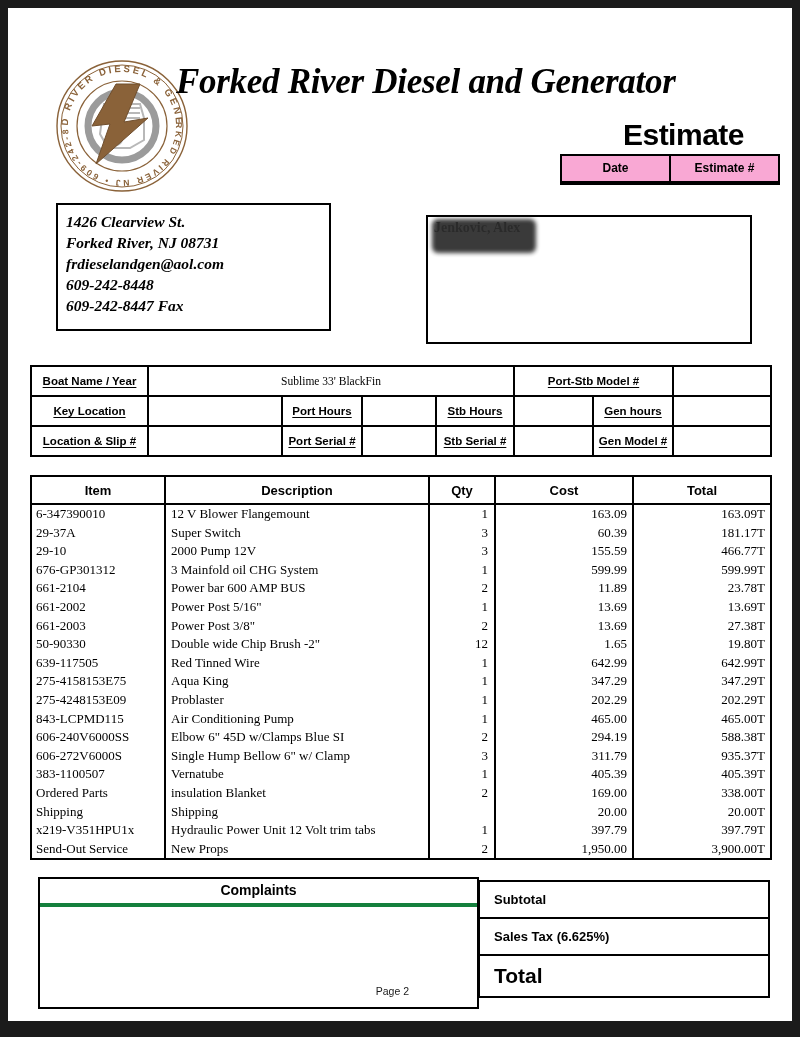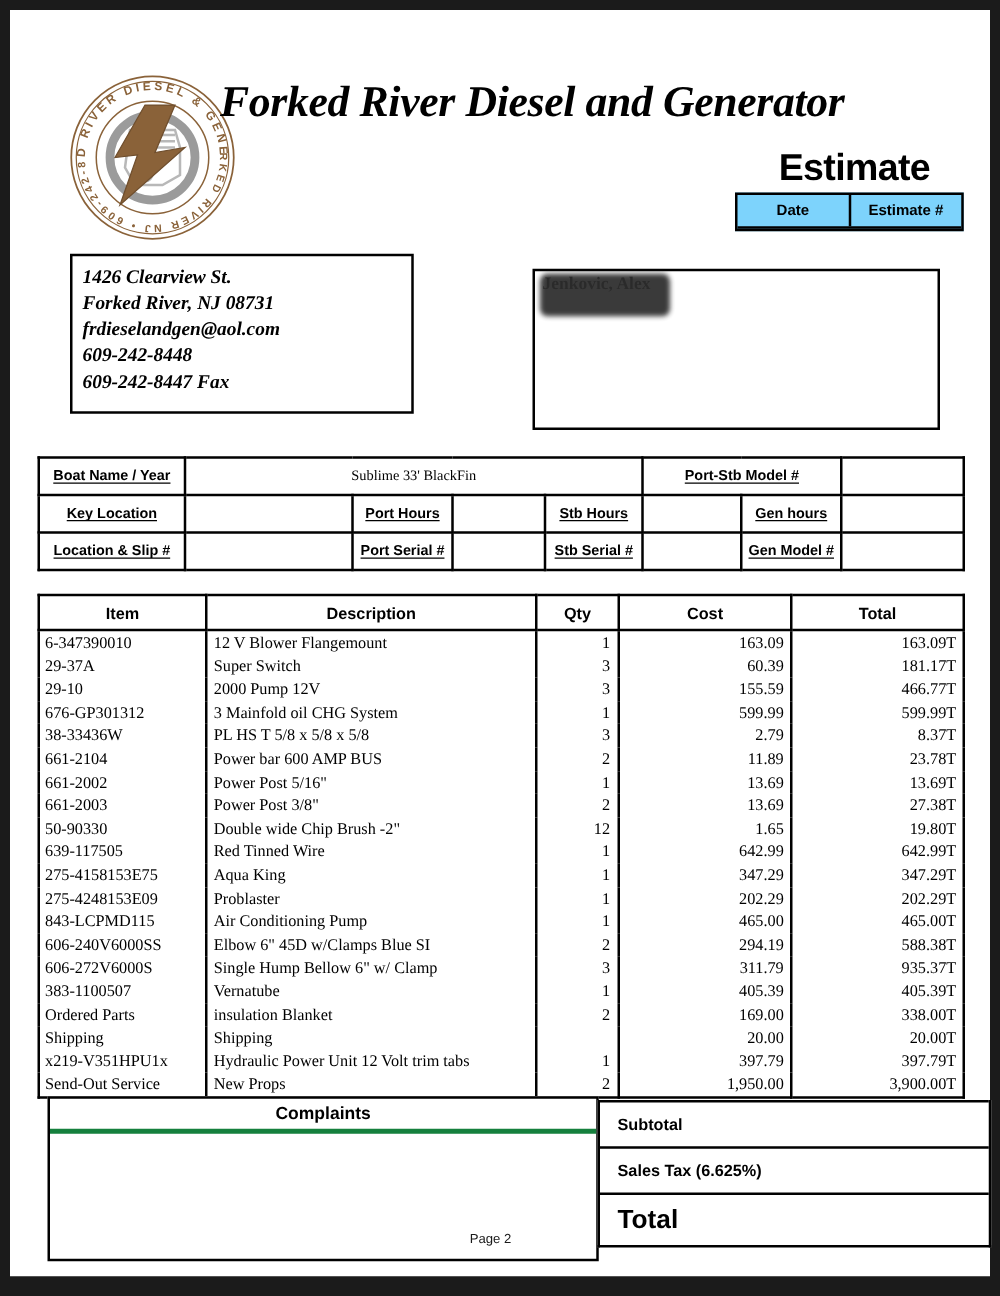--- a/index.html
+++ b/index.html
@@ -58,26 +58,26 @@
     font-family: "Liberation Sans", sans-serif;
     font-weight: bold;
     font-size: 30px;
     color: #000;
     letter-spacing: -0.5px;
   }
 
   
   .date-box {
     position: absolute;
-    left: 580px;
+    left: 552px;
     top: 146px;
-    width: 183px;
-    border: 2px solid #000;
-    box-sizing: border-box;
-    background:#7dd3fc;
+    width: 220px;
+    border: 2px solid #000;
+    box-sizing: border-box;
+    background:#f9a8d4;
   }
   .date-box .row { display: flex; }
   .date-box .row.head { border-bottom: 2px solid #000; }
   .date-box .cell {
     flex: 1;
     text-align: center;
     padding: 5px 2px 6px;
     font-size: 11.5px;
     box-sizing: border-box;
   }
@@ -251,21 +251,21 @@
     right: 68px;
     bottom: 14px;
     font-size: 10.5px;
     color: #1a1a1a;
   }
 
   .totals {
     position: absolute;
     left: 470px;
     top: 872px;
-    width: 315px;
+    width: 292px;
     border: 2px solid #000;
     border-top: none;
     box-sizing: border-box;
     background: #fff;
   }
   .totals .trow {
     border-top: 2px solid #000;
     box-sizing: border-box;
     display: flex;
     align-items: center;
@@ -418,27 +418,20 @@
           <td class="total">466.77T</td>
         </tr>
         <tr>
           <td class="item">676-GP301312</td>
           <td class="desc">3 Mainfold oil CHG System</td>
           <td class="qty">1</td>
           <td class="cost">599.99</td>
           <td class="total">599.99T</td>
         </tr>
         <tr>
-          <td class="item">38-33436W</td>
-          <td class="desc">PL HS T 5/8 x 5/8 x 5/8</td>
-          <td class="qty">3</td>
-          <td class="cost">2.79</td>
-          <td class="total">8.37T</td>
-        </tr>
-        <tr>
           <td class="item">661-2104</td>
           <td class="desc">Power bar 600 AMP BUS</td>
           <td class="qty">2</td>
           <td class="cost">11.89</td>
           <td class="total">23.78T</td>
         </tr>
         <tr>
           <td class="item">661-2002</td>
           <td class="desc">Power Post 5/16"</td>
           <td class="qty">1</td>

